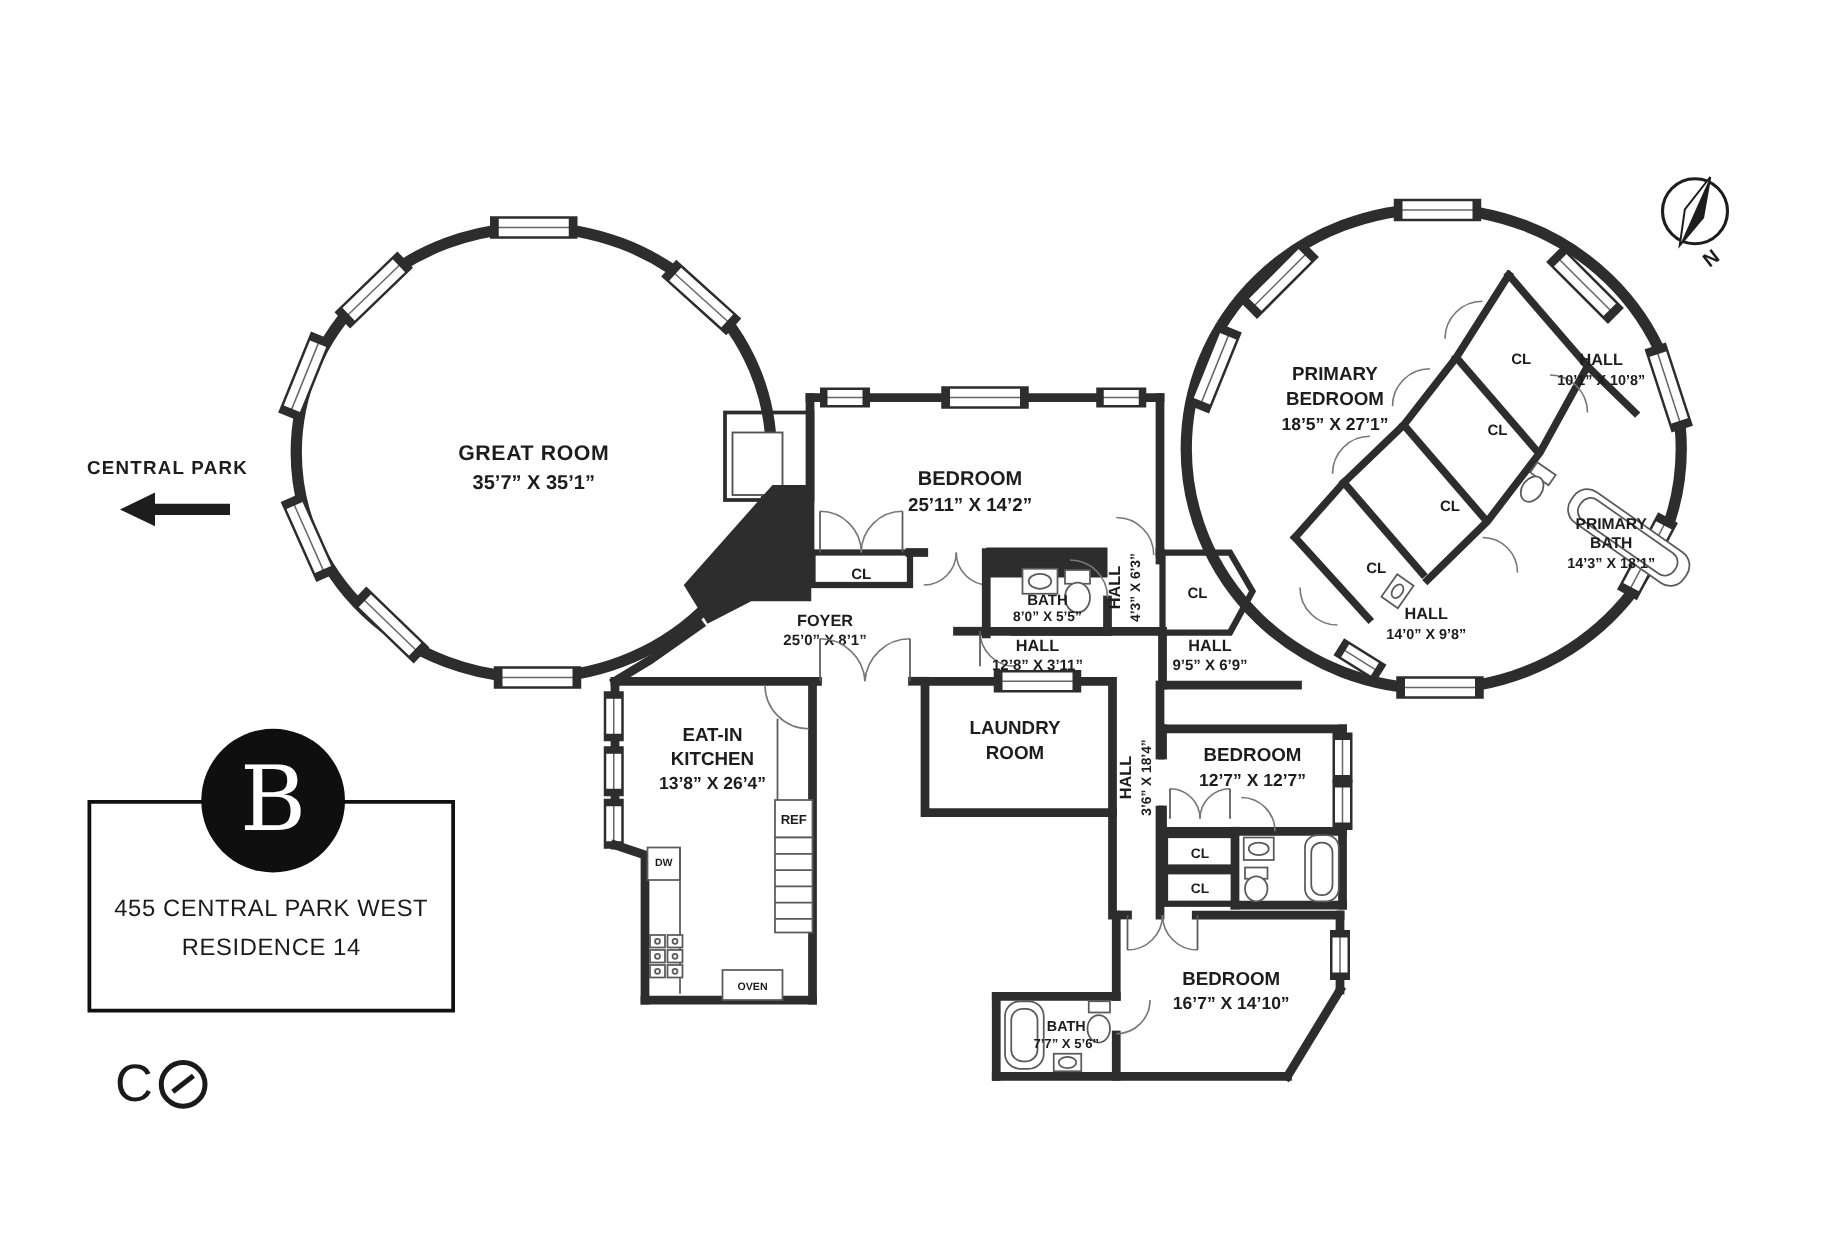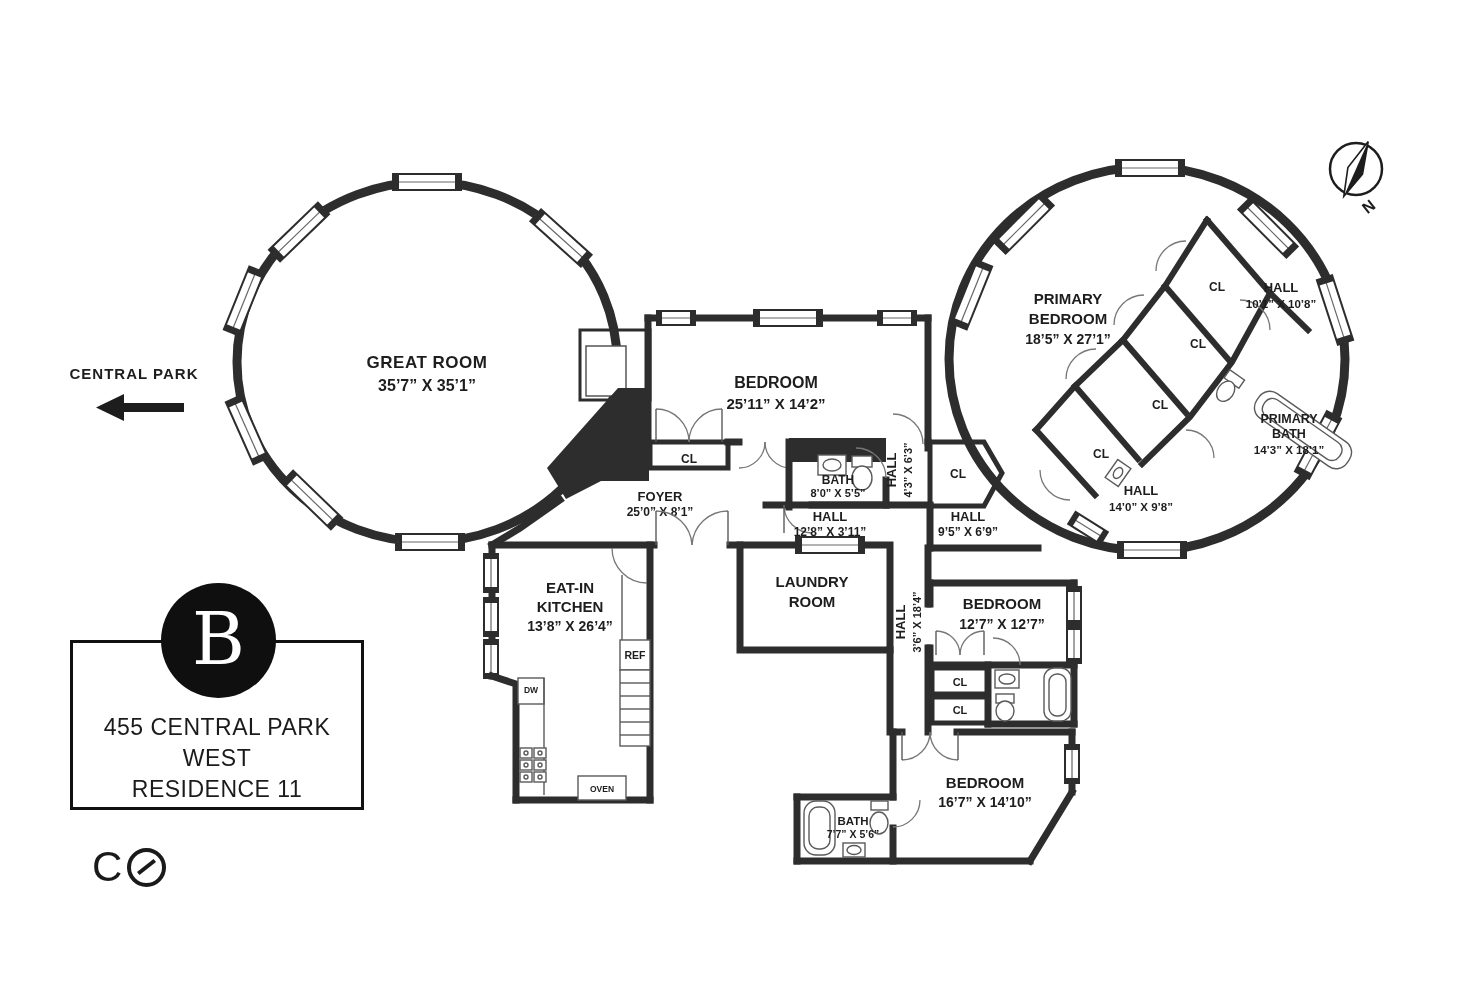--- a/index.html
+++ b/index.html
@@ -10,21 +10,21 @@
   .wall5{fill:none;stroke:#2d2d2d;stroke-width:5;stroke-linecap:square;}
   .wall6{fill:none;stroke:#2d2d2d;stroke-width:6;stroke-linecap:square;}
   .rim{fill:#fff;stroke:#2d2d2d;stroke-width:9;}
   .thin{fill:none;stroke:#5a5a5a;stroke-width:1.4;}
   .fix{fill:#fff;stroke:#5a5a5a;stroke-width:1.4;}
   .arc{fill:none;stroke:#777;stroke-width:1.3;}
   
   .addr-box{position:absolute;left:70px;top:640px;width:294px;height:170px;
             border:3px solid #111;background:#fff;box-sizing:border-box;}
   .addr-text{position:absolute;left:70px;top:712px;width:294px;text-align:center;
-             color:#1b1b1b;font-size:23px;letter-spacing:.5px;line-height:31px;font-weight:400;}
+             color:#1b1b1b;font-size:19px;letter-spacing:.5px;line-height:31px;font-weight:400;}
   .logo-circle{position:absolute;left:161px;top:583px;width:115px;height:115px;border-radius:50%;
                background:#0f0f0f;display:flex;align-items:center;justify-content:center;}
   .logo-letter{color:#fff;font-family:"DejaVu Serif",serif;font-size:72px;line-height:1;
                transform:translateY(-2px);}
   .wordmark{position:absolute;left:92px;top:843px;color:#1a1a1a;font-size:42px;
             letter-spacing:3px;font-weight:500;display:flex;align-items:center;}
   .o-slash{display:inline-block;width:31px;height:31px;border:4px solid #1a1a1a;border-radius:50%;
            margin:0 2px;position:relative;}
   .o-slash .slash{position:absolute;left:5px;top:13px;width:21px;height:4px;background:#1a1a1a;
                   transform:rotate(-38deg);}
@@ -345,21 +345,21 @@
   </g>
 </svg>
 
   
   <div class="addr-box"></div>
   <div class="logo-circle">
     <span class="logo-letter">B</span>
   </div>
   <div class="addr-text">
     <div>455 CENTRAL PARK WEST</div>
-    <div>RESIDENCE 11</div>
+    <div>RESIDENCE 14</div>
   </div>
   <div class="wordmark">
     <span>C</span>
     <span class="o-slash">
         <span class="slash"></span>
       </span>
   </div>
 </div>
 
 </body></html>

